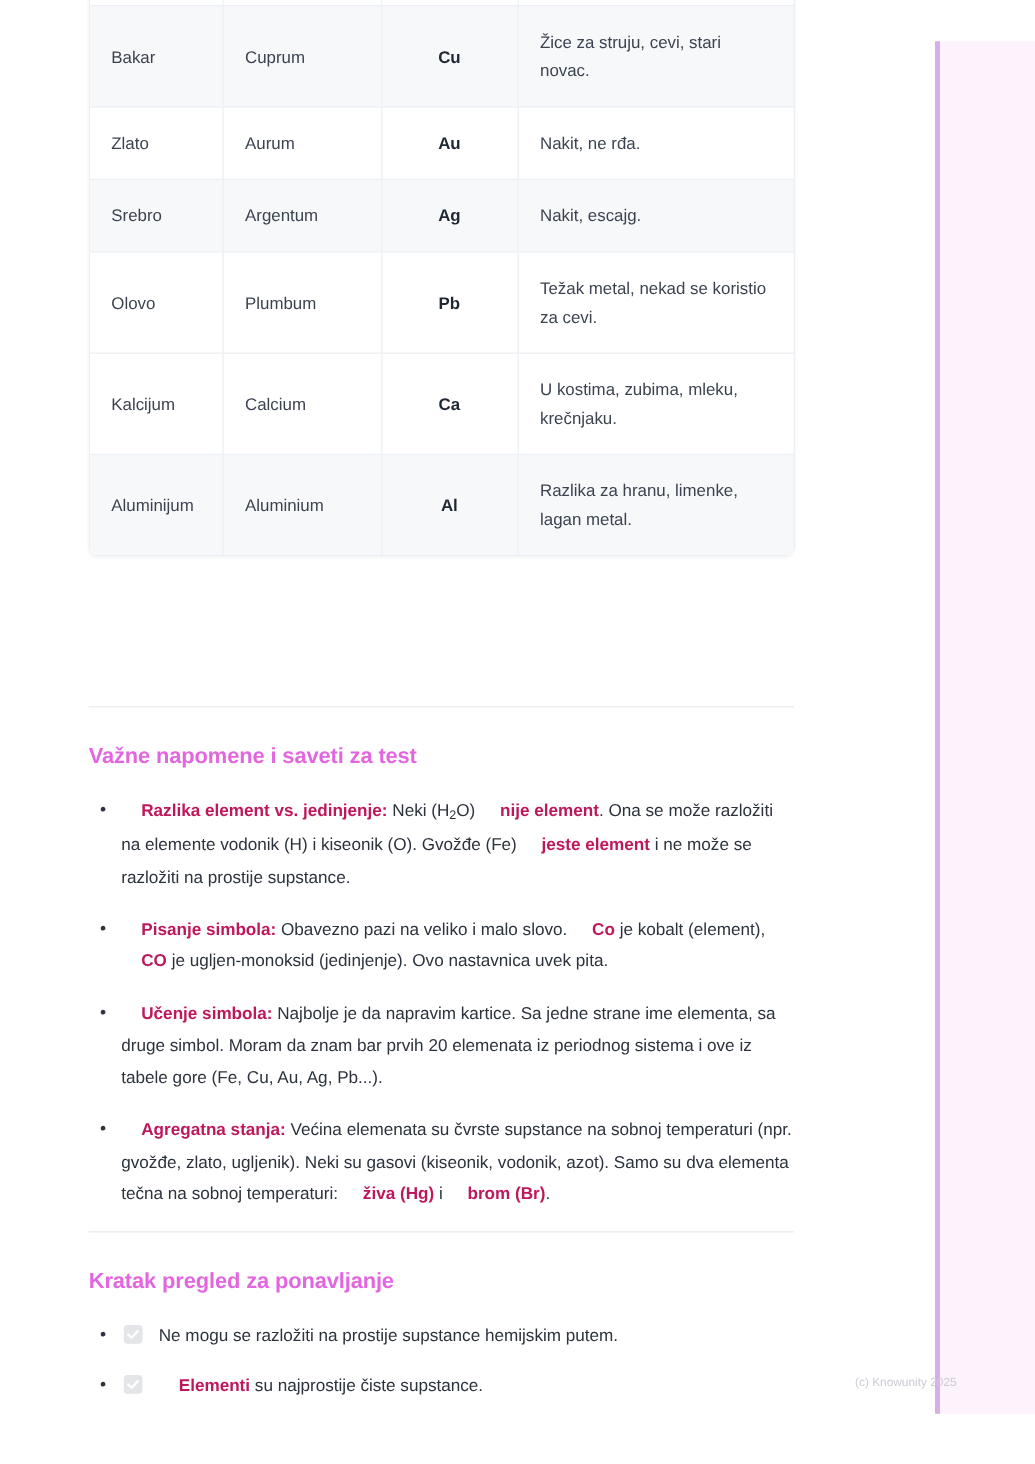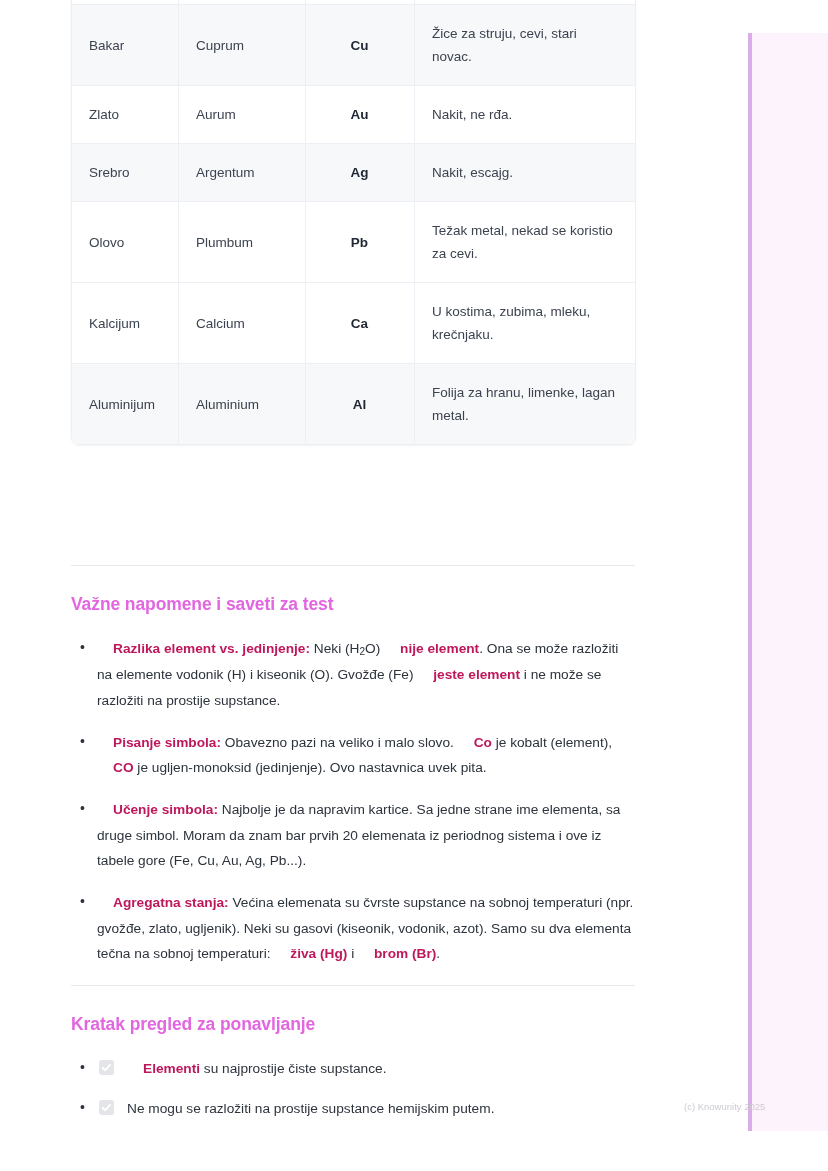--- a/index.html
+++ b/index.html
@@ -204,21 +204,21 @@
           <tr class="plain">
             <td class="c0">Kalcijum</td>
             <td class="c1">Calcium</td>
             <td class="c2">Ca</td>
             <td class="c3">U kostima, zubima, mleku, krečnjaku.</td>
           </tr>
           <tr class="shade">
             <td class="c0">Aluminijum</td>
             <td class="c1">Aluminium</td>
             <td class="c2">Al</td>
-            <td class="c3">Folija za hranu, limenke, lagan metal.</td>
+            <td class="c3">Razlika za hranu, limenke, lagan metal.</td>
           </tr>
         </tbody>
     </table>
   </div>
 
   <div class="divider" id="divider-1"></div>
 
   <div class="section-heading" id="heading-napomene">Važne napomene i saveti za test</div>
 
   <ul class="bullet-list" id="list-napomene">
@@ -230,23 +230,23 @@
 
   <div class="divider" id="divider-2"></div>
 
   <div class="section-heading" id="heading-pregled">Kratak pregled za ponavljanje</div>
 
   <ul class="bullet-list" id="list-pregled">
       <li><span class="checkbox">
           <svg width="15" height="15" viewBox="0 0 15 15">
             <path d="M3.6 7.7 L6.2 10.2 L11.2 4.9" fill="none" stroke="#ffffff" stroke-width="1.9" stroke-linecap="round" stroke-linejoin="round"></path>
           </svg>
-        </span><b>Elementi</b><span> su najprostije čiste supstance.</span></li>
+        </span><span>Ne mogu se razložiti na prostije supstance hemijskim putem.</span></li>
       <li><span class="checkbox">
           <svg width="15" height="15" viewBox="0 0 15 15">
             <path d="M3.6 7.7 L6.2 10.2 L11.2 4.9" fill="none" stroke="#ffffff" stroke-width="1.9" stroke-linecap="round" stroke-linejoin="round"></path>
           </svg>
-        </span><span>Ne mogu se razložiti na prostije supstance hemijskim putem.</span></li>
+        </span><b>Elementi</b><span> su najprostije čiste supstance.</span></li>
     </ul>
 
 </div>
 
 <div id="watermark">(c) Knowunity 2025</div>
 
 </body></html>

